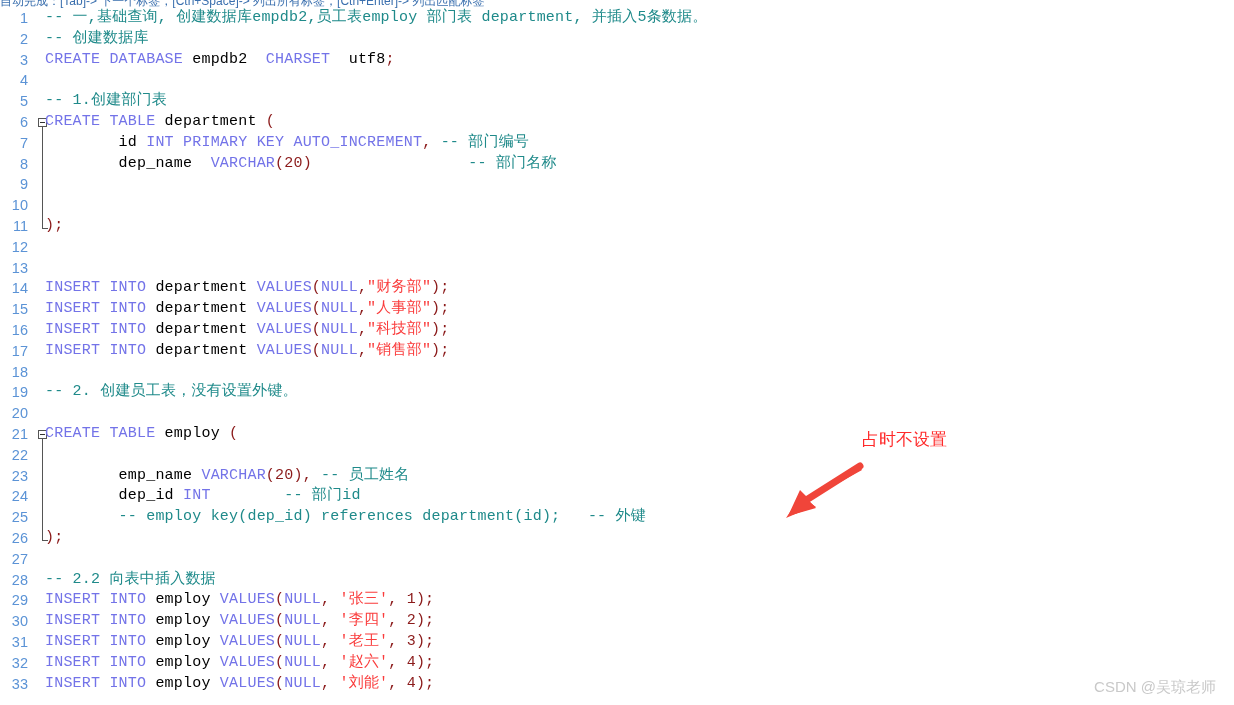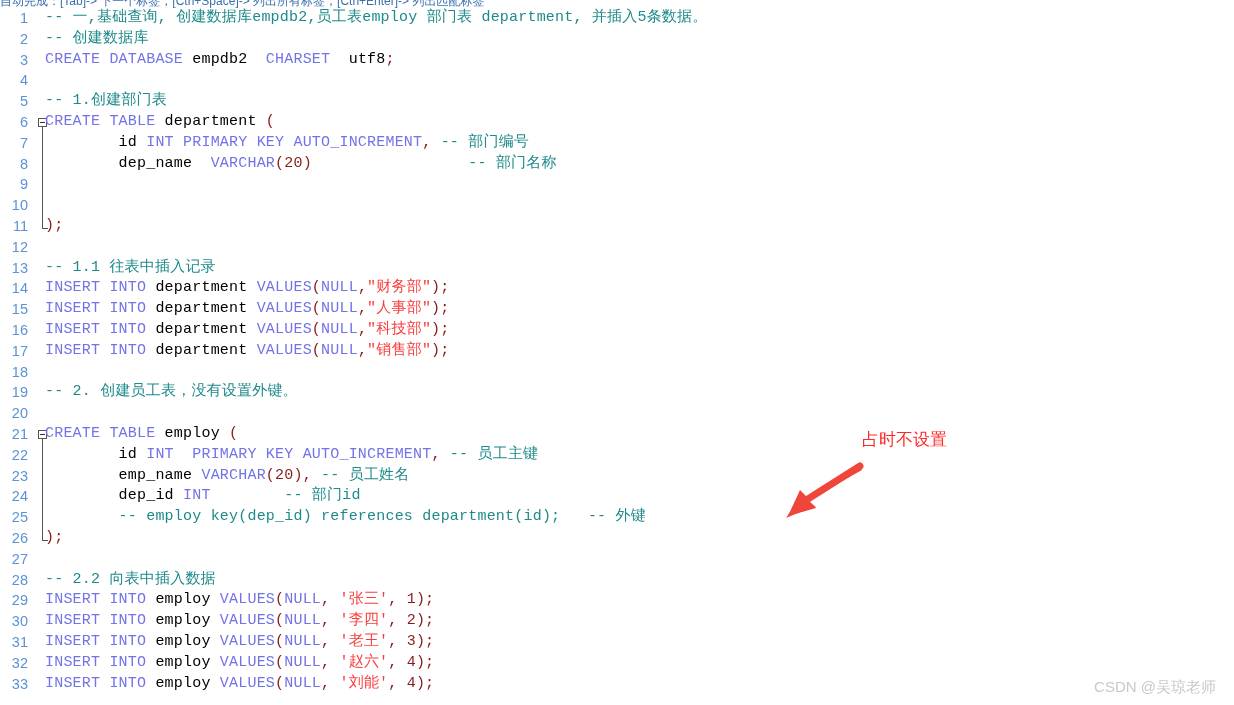--- a/index.html
+++ b/index.html
@@ -162,30 +162,30 @@
       <div class="line" style="top: 41.6px; position: absolute; left: 0px; width: 1234px;"><span class="lineno">3</span><span class="code"><span class="kw">CREATE DATABASE</span><span class="id"> empdb2  </span><span class="kw">CHARSET</span><span class="id">  utf8</span><span class="pun">;</span></span></div>
       <div class="line" style="top: 62.4px; position: absolute; left: 0px; width: 1234px;"><span class="lineno">4</span><span class="code"></span></div>
       <div class="line" style="top: 83.2px; position: absolute; left: 0px; width: 1234px;"><span class="lineno">5</span><span class="code"><span class="cm">-- 1.创建部门表</span></span></div>
       <div class="line" style="top: 104px; position: absolute; left: 0px; width: 1234px;"><span class="lineno">6</span><span class="code"><span class="kw">CREATE TABLE</span><span class="id"> department </span><span class="pun">(</span></span></div>
       <div class="line" style="top: 124.8px; position: absolute; left: 0px; width: 1234px;"><span class="lineno">7</span><span class="code"><span class="id">        id </span><span class="kw">INT PRIMARY KEY AUTO_INCREMENT</span><span class="pun">,</span><span class="cm"> -- 部门编号</span></span></div>
       <div class="line" style="top: 145.6px; position: absolute; left: 0px; width: 1234px;"><span class="lineno">8</span><span class="code"><span class="id">        dep_name  </span><span class="kw">VARCHAR</span><span class="pun">(20)</span><span class="cm">                 -- 部门名称</span></span></div>
       <div class="line" style="top: 166.4px; position: absolute; left: 0px; width: 1234px;"><span class="lineno">9</span><span class="code"></span></div>
       <div class="line" style="top: 187.2px; position: absolute; left: 0px; width: 1234px;"><span class="lineno">10</span><span class="code"></span></div>
       <div class="line" style="top: 208px; position: absolute; left: 0px; width: 1234px; padding-left: 19px;"><span class="lineno">11</span><span class="code"><span class="pun">);</span></span></div>
       <div class="line" style="top: 228.8px; position: absolute; left: 0px; width: 1234px;"><span class="lineno">12</span><span class="code"></span></div>
-      <div class="line" style="top: 249.6px; position: absolute; left: 0px; width: 1234px;"><span class="lineno">13</span><span class="code"><span class="cm">-- 1.1 往表中插入记录</span></span></div>
+      <div class="line" style="top: 249.6px; position: absolute; left: 0px; width: 1234px;"><span class="lineno">13</span></div>
       <div class="line" style="top: 270.4px; position: absolute; left: 0px; width: 1234px;"><span class="lineno">14</span><span class="code"><span class="kw">INSERT INTO</span><span class="id"> department </span><span class="kw">VALUES</span><span class="pun">(</span><span class="nul">NULL</span><span class="pun">,</span><span class="str">"财务部"</span><span class="pun">);</span></span></div>
       <div class="line" style="top: 291.2px; position: absolute; left: 0px; width: 1234px;"><span class="lineno">15</span><span class="code"><span class="kw">INSERT INTO</span><span class="id"> department </span><span class="kw">VALUES</span><span class="pun">(</span><span class="nul">NULL</span><span class="pun">,</span><span class="str">"人事部"</span><span class="pun">);</span></span></div>
       <div class="line" style="top: 312px; position: absolute; left: 0px; width: 1234px;"><span class="lineno">16</span><span class="code"><span class="kw">INSERT INTO</span><span class="id"> department </span><span class="kw">VALUES</span><span class="pun">(</span><span class="nul">NULL</span><span class="pun">,</span><span class="str">"科技部"</span><span class="pun">);</span></span></div>
       <div class="line" style="top: 332.8px; position: absolute; left: 0px; width: 1234px;"><span class="lineno">17</span><span class="code"><span class="kw">INSERT INTO</span><span class="id"> department </span><span class="kw">VALUES</span><span class="pun">(</span><span class="nul">NULL</span><span class="pun">,</span><span class="str">"销售部"</span><span class="pun">);</span></span></div>
       <div class="line" style="top: 353.6px; position: absolute; left: 0px; width: 1132px;"><span class="lineno">18</span><span class="code"></span></div>
       <div class="line" style="top: 374.4px; position: absolute; left: 0px; width: 1234px;"><span class="lineno">19</span><span class="code"><span class="cm">-- 2. 创建员工表，没有设置外键。</span></span></div>
       <div class="line" style="top: 395.2px; position: absolute; left: 0px; width: 1234px;"><span class="lineno">20</span><span class="code"></span></div>
       <div class="line" style="top: 416px; position: absolute; left: 0px; width: 1234px; padding-left: 16px;"><span class="lineno">21</span><span class="code"><span class="kw">CREATE TABLE</span><span class="id"> employ </span><span class="pun">(</span></span></div>
-      <div class="line" style="top: 436.8px; position: absolute; left: 0px; width: 1234px;"><span class="lineno">22</span><span class="code"><span class="id">        id </span><span class="kw">INT  PRIMARY KEY AUTO_INCREMENT</span><span class="pun">,</span><span class="cm"> -- 员工主键</span></span></div>
+      <div class="line" style="top: 436.8px; position: absolute; left: 0px; width: 1234px;"><span class="lineno">22</span></div>
       <div class="line" style="top: 457.6px; position: absolute; left: 0px; width: 1234px;"><span class="lineno">23</span><span class="code"><span class="id">        emp_name </span><span class="kw">VARCHAR</span><span class="pun">(20),</span><span class="cm"> -- 员工姓名</span></span></div>
       <div class="line" style="top: 478.4px; position: absolute; left: 0px; width: 1234px;"><span class="lineno">24</span><span class="code"><span class="id">        dep_id </span><span class="kw">INT</span><span class="cm">        -- 部门id</span></span></div>
       <div class="line" style="top: 499.2px; position: absolute; left: 0px; width: 1234px;"><span class="lineno">25</span><span class="code"><span class="cm">        -- employ key(dep_id) references department(id);   -- 外键</span></span></div>
       <div class="line" style="top: 520px; position: absolute; left: 0px; width: 1234px;"><span class="lineno">26</span><span class="code"><span class="pun">);</span></span></div>
       <div class="line" style="top: 540.8px; position: absolute; left: 0px; width: 1234px;"><span class="lineno">27</span><span class="code"></span></div>
       <div class="line" style="top: 561.6px; position: absolute; left: 0px; width: 1234px;"><span class="lineno">28</span><span class="code"><span class="cm">-- 2.2 向表中插入数据</span></span></div>
       <div class="line" style="top: 582.4px; position: absolute; left: 0px; width: 1234px;"><span class="lineno">29</span><span class="code"><span class="kw">INSERT INTO</span><span class="id"> employ </span><span class="kw">VALUES</span><span class="pun">(</span><span class="nul">NULL</span><span class="pun">, </span><span class="str">'张三'</span><span class="pun">, </span><span class="num">1</span><span class="pun">);</span></span></div>
       <div class="line" style="top: 603.2px; position: absolute; left: 0px; width: 1234px;"><span class="lineno">30</span><span class="code"><span class="kw">INSERT INTO</span><span class="id"> employ </span><span class="kw">VALUES</span><span class="pun">(</span><span class="nul">NULL</span><span class="pun">, </span><span class="str">'李四'</span><span class="pun">, </span><span class="num">2</span><span class="pun">);</span></span></div>
       <div class="line" style="top: 624px; position: absolute; left: 0px; width: 1234px;"><span class="lineno">31</span><span class="code"><span class="kw">INSERT INTO</span><span class="id"> employ </span><span class="kw">VALUES</span><span class="pun">(</span><span class="nul">NULL</span><span class="pun">, </span><span class="str">'老王'</span><span class="pun">, </span><span class="num">3</span><span class="pun">);</span></span></div>
       <div class="line" style="top: 644.8px; position: absolute; left: 0px; width: 1234px;"><span class="lineno">32</span><span class="code"><span class="kw">INSERT INTO</span><span class="id"> employ </span><span class="kw">VALUES</span><span class="pun">(</span><span class="nul">NULL</span><span class="pun">, </span><span class="str">'赵六'</span><span class="pun">, </span><span class="num">4</span><span class="pun">);</span></span></div>

